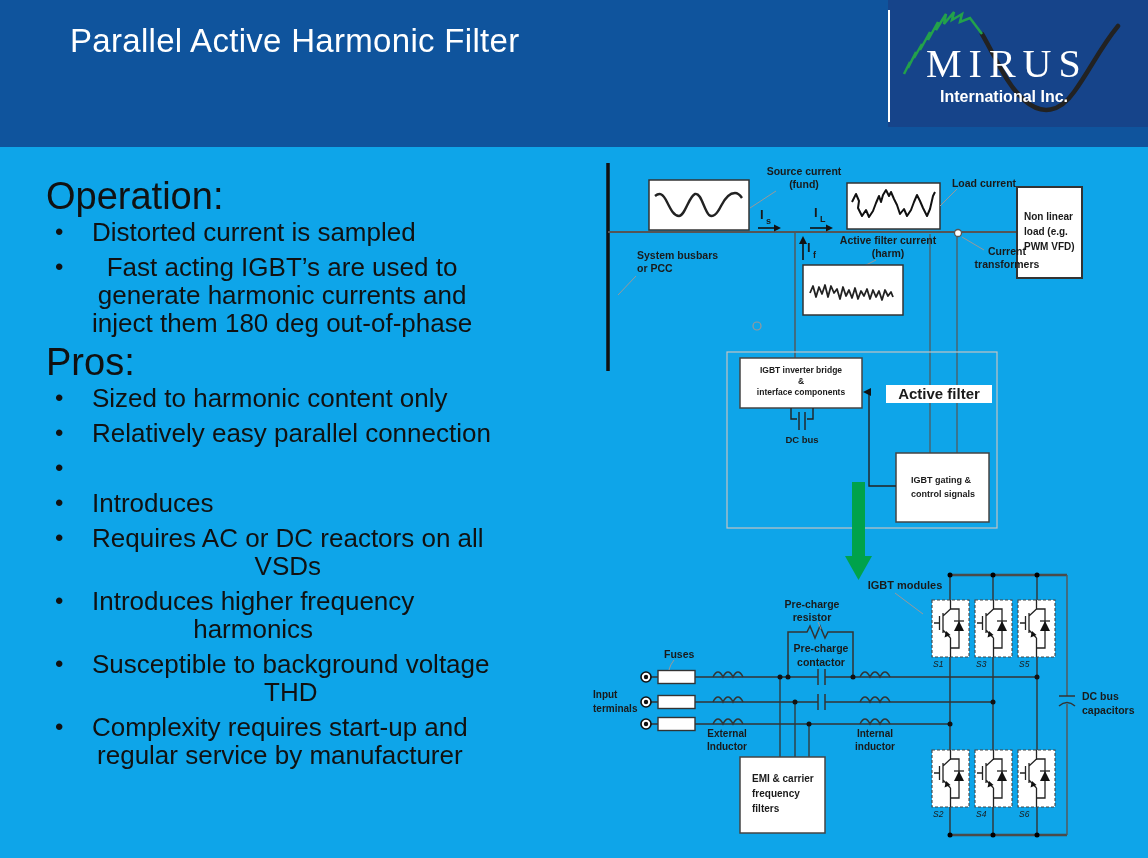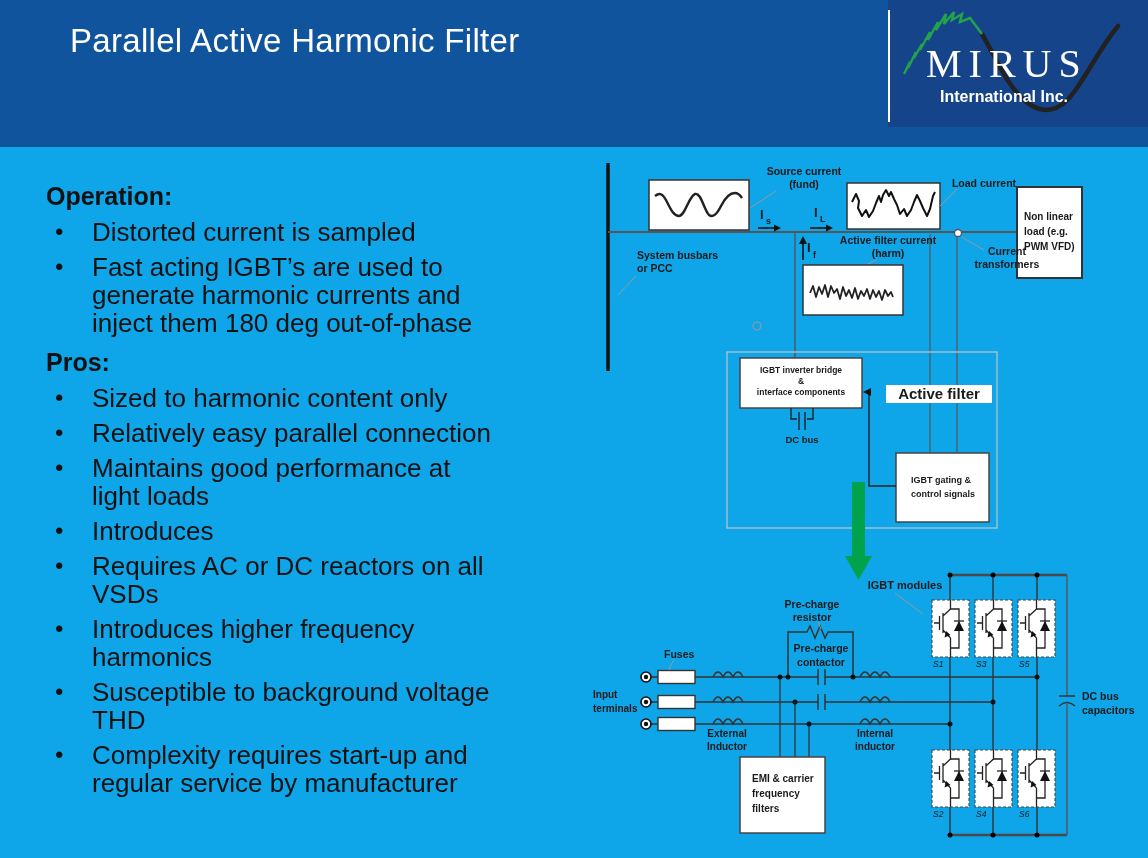--- a/index.html
+++ b/index.html
@@ -10,24 +10,24 @@
   .title{position:absolute;left:70px;top:22px;margin:0;font-size:33px;font-weight:400;
          letter-spacing:.3px;color:#fff;}
   .logo{position:absolute;right:0;top:0;width:260px;height:127px;background:#16448A;}
   .logo-sep{position:absolute;left:0;top:10px;width:2px;height:112px;background:#fff;}
   .logo svg{position:absolute;left:0;top:0;}
   .logo-name{position:absolute;left:38px;top:40px;font-family:"Liberation Serif",serif;
              font-size:40px;letter-spacing:7px;color:#fff;}
   .logo-sub{position:absolute;left:52px;top:88px;font-size:16px;font-weight:bold;color:#fff;}
   
   .content{position:absolute;left:46px;top:172px;width:520px;}
-  .content h2{margin:6px 0 4px 0;font-size:25px;line-height:36px;font-weight:bold;color:#111;}
+  .content h2{margin:6px 0 4px 0;font-size:38px;line-height:36px;font-weight:normal;color:#111;}
   .li{display:flex;margin:0 0 7px 0;}
   .mk{width:37px;flex:none;font-size:24px;line-height:28px;padding-left:9px;}
-  .tx{font-size:26px;line-height:28px;white-space:pre-line;}
+  .tx{font-size:26px;line-height:28px;white-space:pre-line;text-align:center;}
   
   .diag-top{position:absolute;left:600px;top:158px;}
   .diag-bot{position:absolute;left:590px;top:570px;}
   .green-arrow{position:absolute;left:845px;top:482px;}
   svg text{font-family:"Liberation Sans",sans-serif;fill:#1a1a1a;}
   svg .ln{stroke:#222;fill:none;}
   svg .lbl{font-weight:bold;}
   svg .ptr{stroke:#999;stroke-width:1;fill:none;}
 </style>
 </head>
@@ -65,22 +65,20 @@
     <div class="li">
       <span class="mk">•</span>
       <span class="tx">Sized to harmonic content only</span>
       </div>
     <div class="li">
       <span class="mk">•</span>
       <span class="tx">Relatively easy parallel connection</span>
       </div>
     <div class="li">
       <span class="mk">•</span>
-      <span class="tx">Maintains good performance at
-light loads</span>
       </div>
 
     <div class="li">
       <span class="mk">•</span>
       <span class="tx">Introduces</span>
       </div>
     <div class="li">
       <span class="mk">•</span>
       <span class="tx">Requires AC or DC reactors on all
 VSDs</span>

